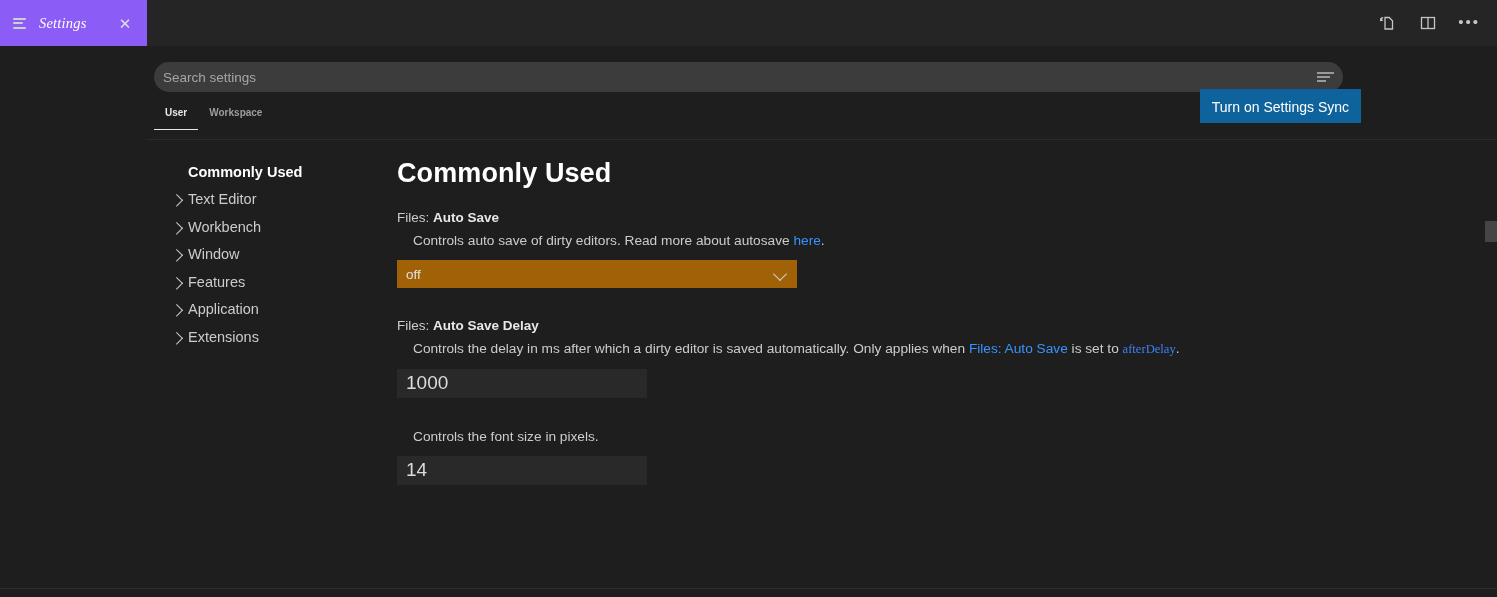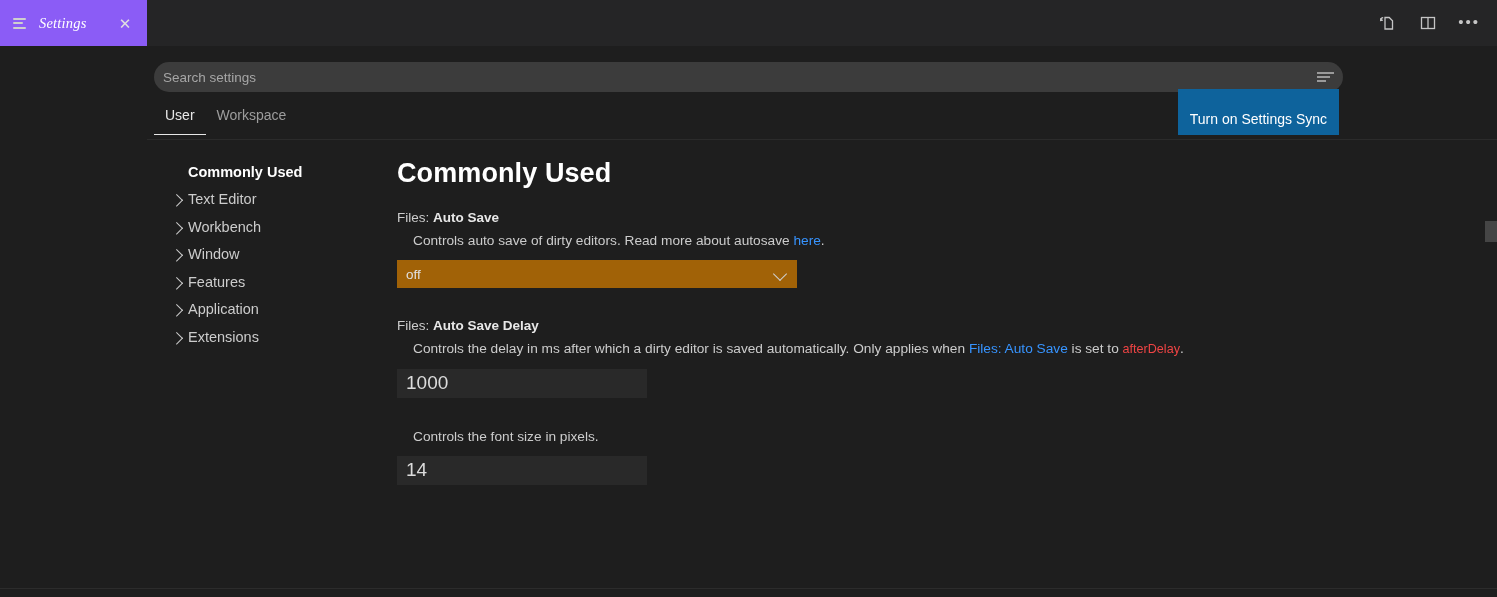--- a/index.html
+++ b/index.html
@@ -83,30 +83,31 @@
 
   .tabs-row {
     position: relative;
     margin: 14px 0 0 0;
     padding-left: 7px; padding-right: 154px;
     height: 34px;
     border-bottom: 1px solid #2b2b2b;
     display: flex; align-items: flex-start;
   }
   .stab {
-    font-size: 14px; color: #9d9d9d;
+    font-size: 10px; color: #9d9d9d;
     padding: 1px 11px 11px 11px;
     border-bottom: 1px solid transparent;
     white-space: nowrap;
+    font-weight: bold;
   }
   .stab.active { color: #e7e7e7; border-bottom-color: #e7e7e7; }
   .sync-btn {
-    position: absolute; right: 158px; top: -17px;
+    position: absolute; right: 136px; top: -17px;
     background: #0e639c; color: #ffffff;
-    font-size: 14px; padding: 22px 12px 8px 12px;
+    font-size: 14px; padding: 10px 12px 8px 12px;
     white-space: nowrap;
   }
 
   .body-row { display: flex; margin-top: 18px; }
   .toc { width: 250px; padding-left: 9px; flex: 0 0 auto; }
   .toc-item {
     position: relative;
     height: 27.5px; display: flex; align-items: center;
     font-size: 14.5px; color: #cccccc;
     padding-left: 32px;
@@ -131,22 +132,22 @@
     font-size: 13.5px; color: #cccccc; margin-bottom: 7px;
   }
   .setting-label b { color: #e8e8e8; font-weight: bold; }
   .setting-desc {
     font-size: 13.7px; color: #cccccc; margin-bottom: 11px;
     line-height: 1.25;
     margin-left: 16px;
   }
   .setting-desc a { color: #3794ff; text-decoration: none; }
   .setting-desc code {
-    font-family: Liberation Sans, sans-serif;
-    color: #ef4444; font-size: 12.6px;
+    font-family: Liberation Serif, serif;
+    color: #3b82f6; font-size: 12.6px;
   }
   .select-ctl {
     position: relative;
     width: 400px; height: 28px;
     background: #a16207; color: #e0e0e0;
     display: flex; align-items: center;
     padding-left: 9px; font-size: 13.5px;
   }
   .select-chev {
     position: absolute; right: 12px; top: 9px;

